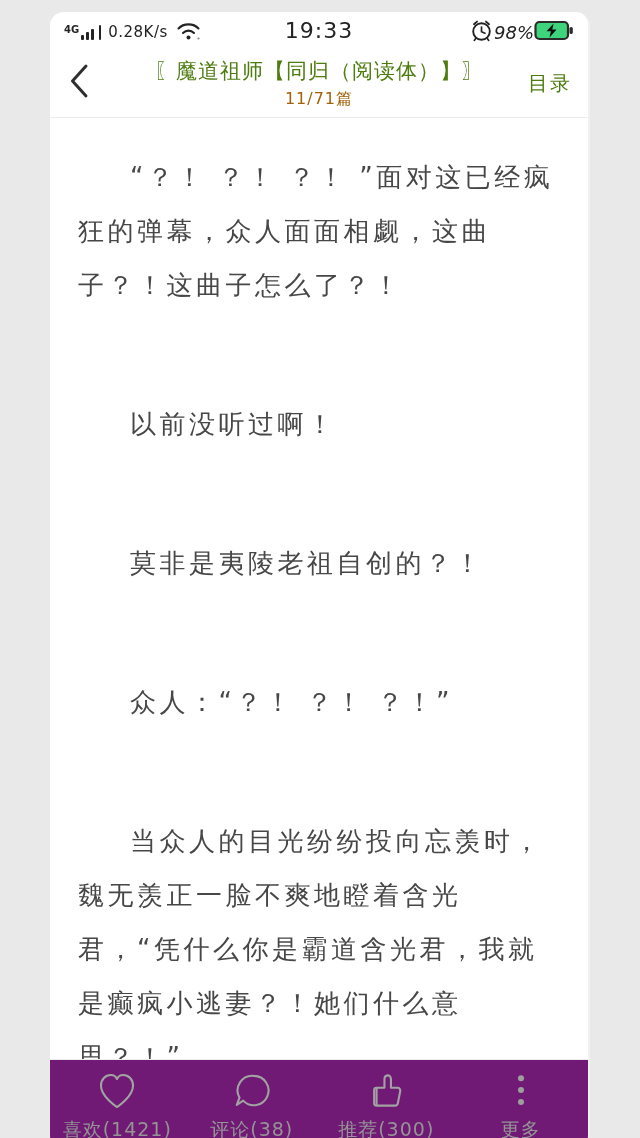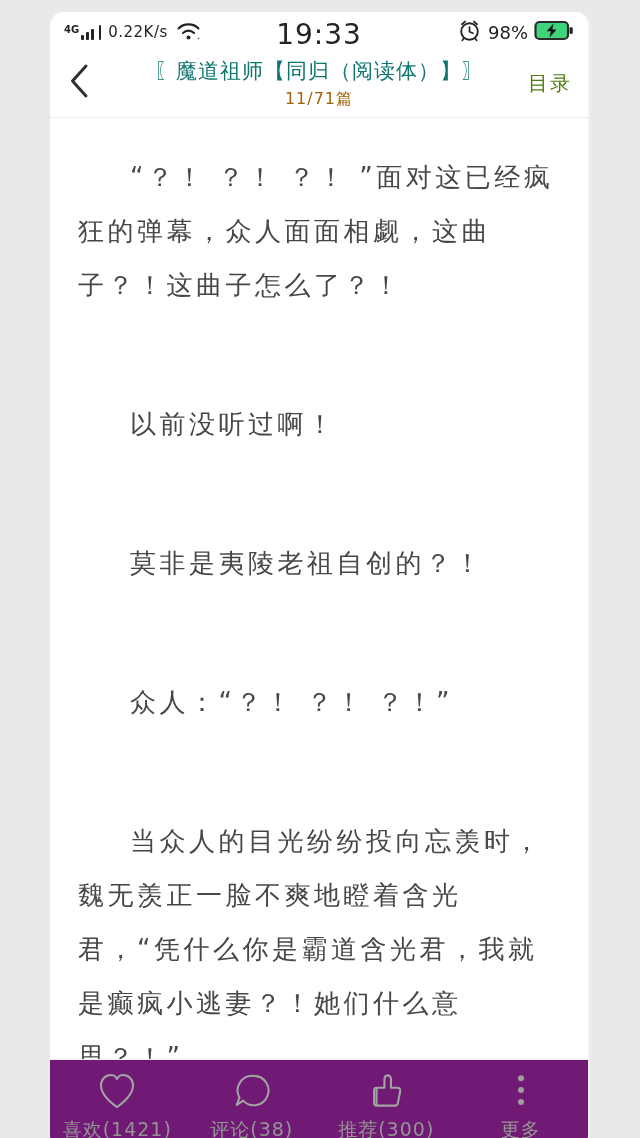--- a/index.html
+++ b/index.html
@@ -20,33 +20,33 @@
   .sb-left { display:flex; align-items:center; gap:7px; }
   .signal { display:flex; align-items:flex-end; }
   .sig-4g { font-size:10px; font-weight:bold; letter-spacing:0; align-self:flex-start; margin-right:2px; line-height:1; }
   .bars { display:flex; align-items:flex-end; gap:2px; }
   .bars i { display:block; width:3px; background:#232323; border-radius:1px; }
   .bars .b1 { height:5px; } .bars .b2 { height:8px; } .bars .b3 { height:11px; }
   .bars .b4 { width:2px; height:15px; margin-left:3px; }
   .speed { font-size:15px; letter-spacing:0.5px; }
   .sb-center {
     position:absolute; left:50%; top:6px; transform:translateX(-50%);
-    font-size:28px; letter-spacing:1px;
+    font-size:22px; letter-spacing:1px;
   }
-  .sb-right { display:flex; align-items:center; gap:6px; margin-left:auto; }
+  .sb-right { display:flex; align-items:center; gap:0; margin-left:auto;font-style:italic; }
   .battery-pct { font-size:18px; }
 
   
   .header {
     height:70px; position:relative; border-bottom:1px solid #ececec;
     display:flex; align-items:center; justify-content:center;
   }
   .back-btn { position:absolute; left:18px; top:16px; width:30px; height:38px; cursor:pointer; display:flex; align-items:center; }
   .titles { text-align:center; padding-top:2px; }
-  .page-title { font-size:21px; color:#0f766e; letter-spacing:1px; }
+  .page-title { font-size:21px; color:#4d7c0f; letter-spacing:1px; }
   .page-subtitle { font-size:16px; color:#a16207; margin-top:4px; letter-spacing:1px; }
   .toc-btn { position:absolute; right:16px; top:22px; font-size:20px; color:#4d7c0f; letter-spacing:2px; cursor:pointer; }
 
   
   .content { padding:32px 28px 0; }
   .content p {
     margin:0 0 85px; text-indent:2em;
     font-size:26px; line-height:54px; letter-spacing:3.5px; color:#474747;
   }
 
@@ -72,21 +72,21 @@
     <div class="sb-left">
       <span class="signal">
         <span class="sig-4g">4G</span>
         <span class="bars">
             <i class="b1"></i>
             <i class="b2"></i>
             <i class="b3"></i>
             <i class="b4"></i>
           </span>
       </span>
-      <span class="speed">0.22K/s</span>
+      <span class="speed">0.28K/s</span>
       <span>
         <svg width="27" height="24" viewBox="0 0 27 24" fill="none">
           <path d="M3.5 10.5 C 8.5 5 18.5 5 23.5 10.5" stroke="#232323" stroke-width="2.1" stroke-linecap="round"></path>
           <path d="M8 15 C 11.2 11.8 15.8 11.8 19 15" stroke="#232323" stroke-width="2.1" stroke-linecap="round"></path>
           <circle cx="13.5" cy="19.5" r="2" fill="#232323"></circle>
           <circle cx="23.5" cy="20.5" r="1.1" fill="#8a8a8a"></circle>
         </svg>
       </span>
     </div>
     <div class="sb-center">19:33</div>

